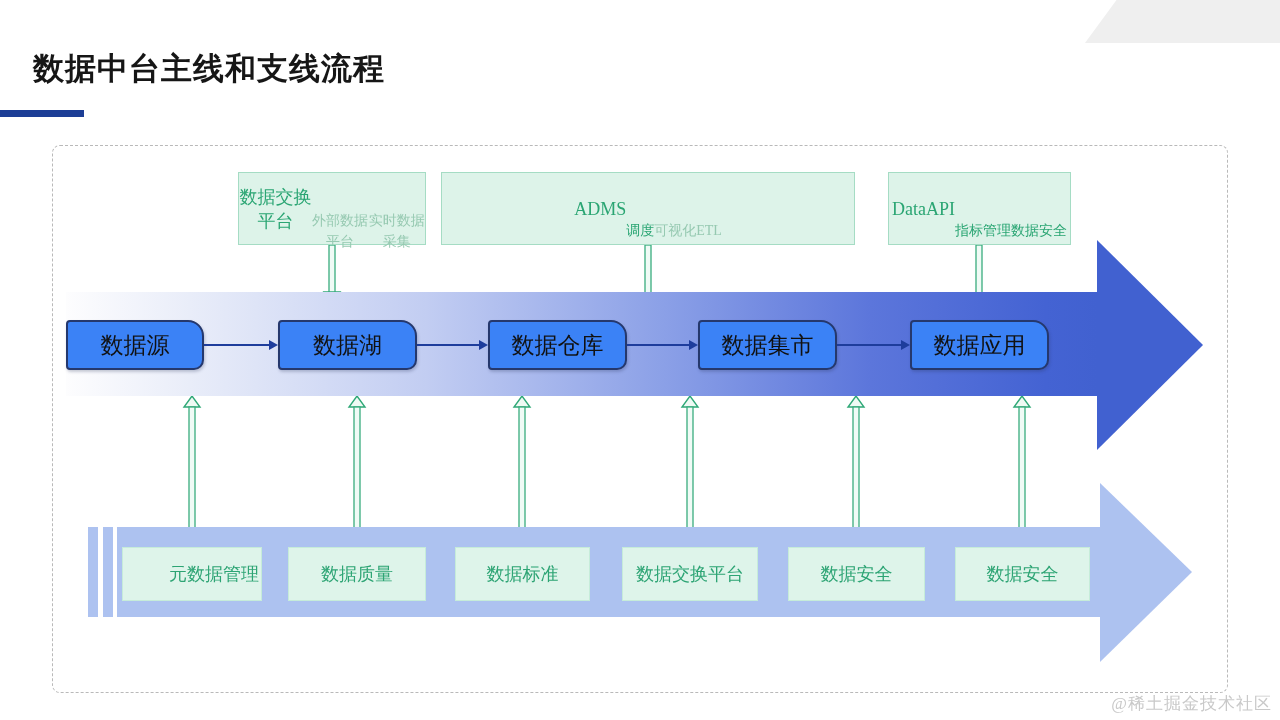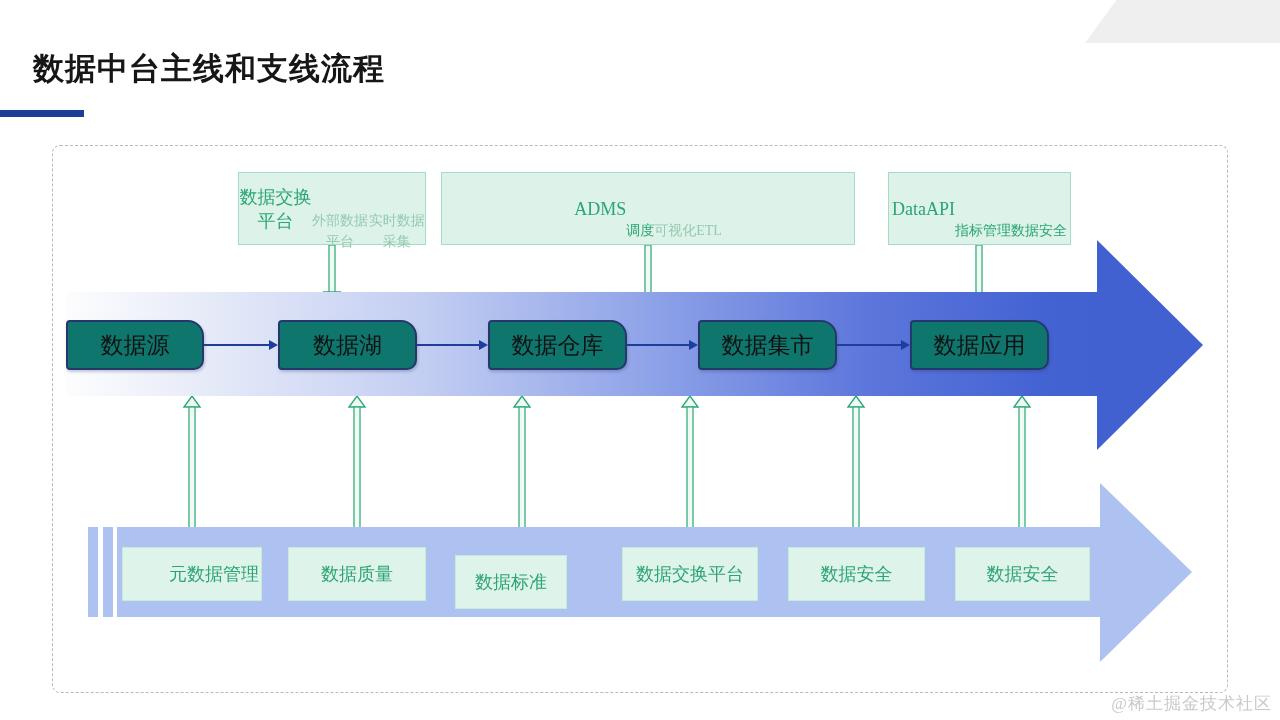--- a/index.html
+++ b/index.html
@@ -37,21 +37,21 @@
     position:absolute;left:66px;top:292px;width:1031px;height:104px;
     background:linear-gradient(90deg,#fdfdfe 0%,#e9edf9 12%,#c2cdf2 35%,#8ba0e7 58%,#5c76db 78%,#4463d3 95%,#4161d0 100%);
   }
   .main-arrow-head{
     position:absolute;left:1097px;top:240px;width:0;height:0;
     border-top:105px solid transparent;border-bottom:105px solid transparent;
     border-left:106px solid #4161d0;
   }
   
   .stage{
-    position:absolute;top:320px;height:50px;box-sizing:border-box;background:#0f766e;
+    position:absolute;top:320px;height:50px;box-sizing:border-box;background:#3b82f6;
     border:2px solid #25386d;border-radius:4px 16px 10px 4px;
     display:flex;align-items:center;justify-content:center;
     font-size:23px;color:#111111;box-shadow:1px 2px 3px rgba(40,50,90,0.25);
   }
   
   .bot-stripe{position:absolute;top:527px;width:10px;height:90px;background:#adc2f0;}
   .bot-arrow-body{position:absolute;left:117px;top:527px;width:983px;height:90px;background:#adc2f0;}
   .bot-arrow-head{
     position:absolute;left:1100px;top:483px;width:0;height:0;
     border-top:89px solid transparent;border-bottom:90px solid transparent;
@@ -160,20 +160,20 @@
     <rect x="7" y="11" width="6" height="140" fill="#f0fbf6" stroke="#3aac7e" stroke-width="1.3"></rect>
   </svg>
 
   <div class="bot-stripe" style="left:88px;"></div>
   <div class="bot-stripe" style="left:103px;"></div>
   <div class="bot-arrow-body"></div>
   <div class="bot-arrow-head"></div>
 
   <div class="bbox" style="left:122px;width:140px;padding-left:44px;">元数据管理</div>
   <div class="bbox" style="left:288px;width:138px;">数据质量</div>
-  <div class="bbox" style="left:455px;width:112px;margin-top:8px;">数据标准</div>
+  <div class="bbox" style="left:455px;width:135px;">数据标准</div>
   <div class="bbox" style="left:622px;width:136px;">数据交换平台</div>
   <div class="bbox" style="left:788px;width:137px;">数据安全</div>
   <div class="bbox" style="left:955px;width:135px;">数据安全</div>
 
   <div class="watermark">@稀土掘金技术社区</div>
 
 </div>
 
 </body></html>

